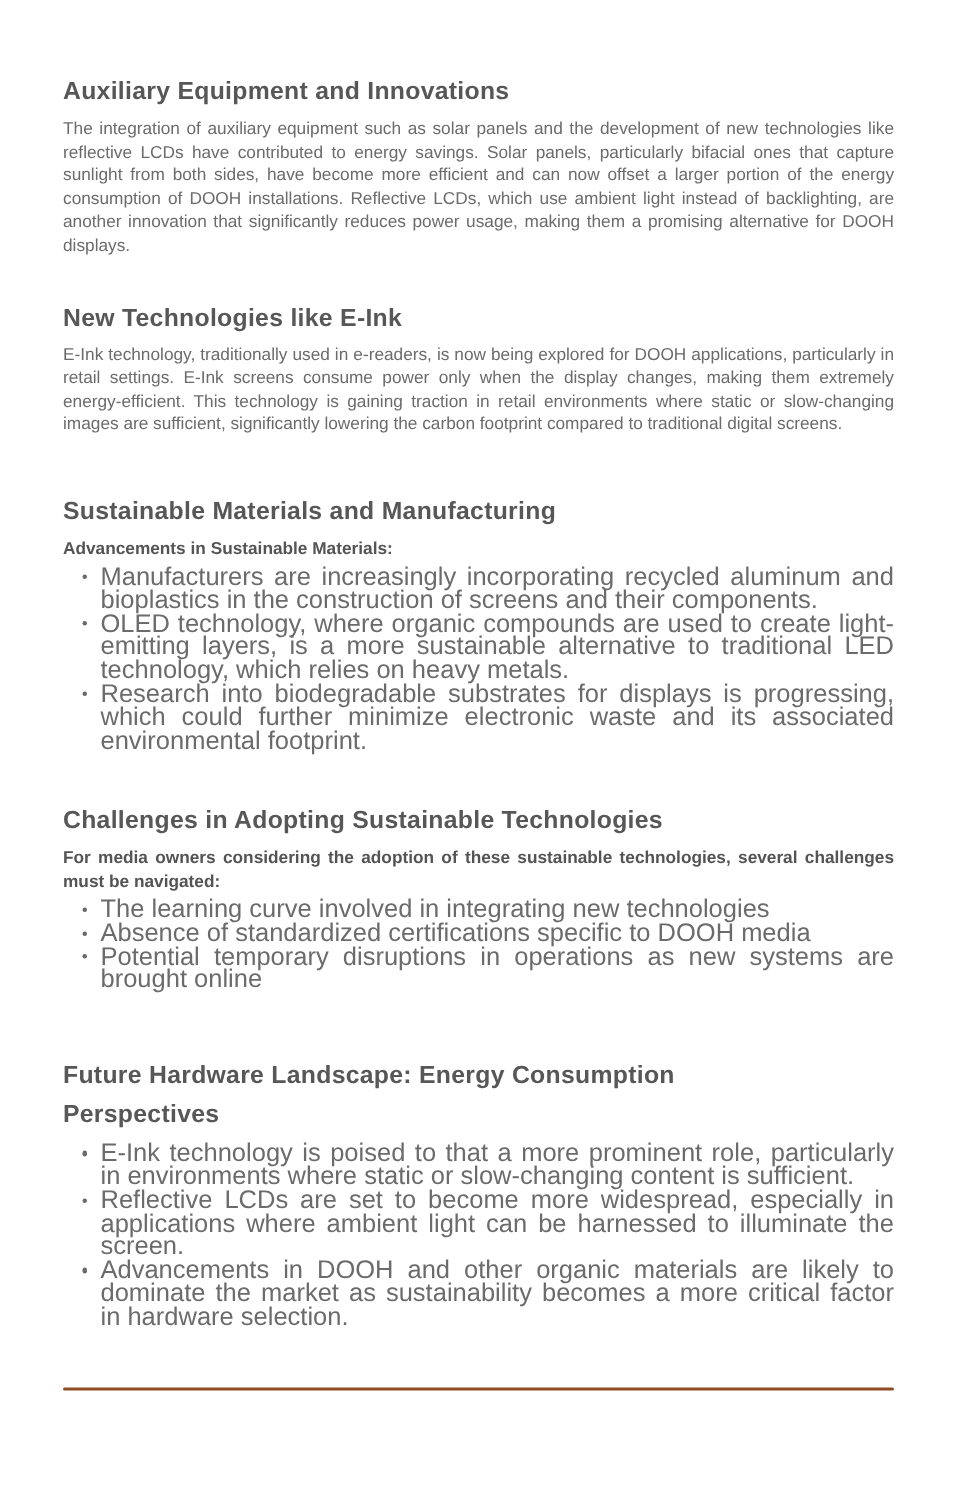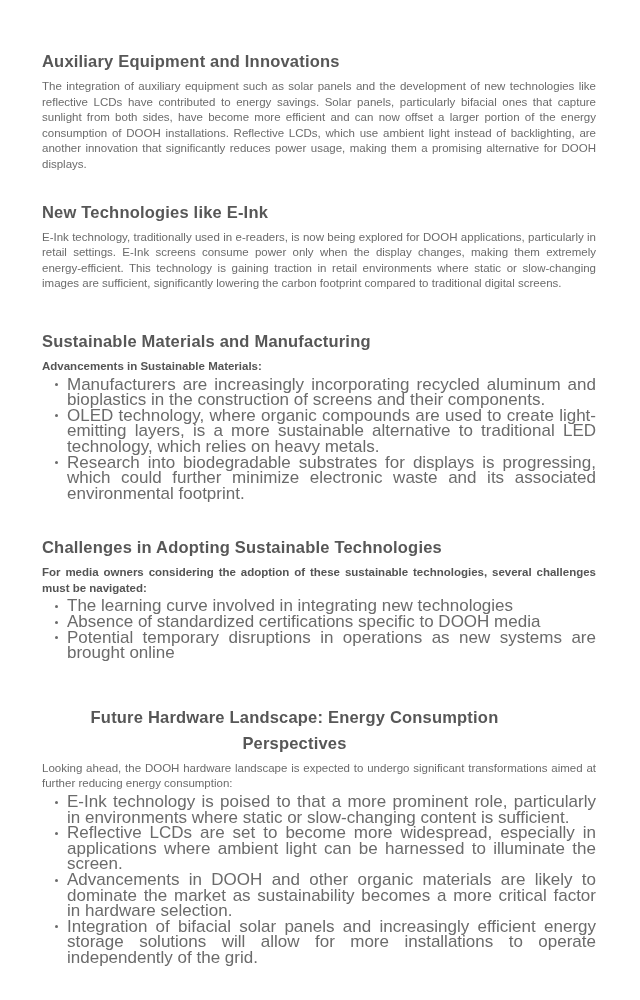--- a/index.html
+++ b/index.html
@@ -60,21 +60,21 @@
     top: 6.5px;
     width: 3.2px;
     height: 3.2px;
     border-radius: 50%;
     background: #6b6b6b;
   }
   .s1 { margin-bottom: 26px; }
   .s2 { margin-bottom: 36px; }
   .s3 { margin-bottom: 33px; }
   .s4 { margin-bottom: 43px; }
-  .s5 .heading { max-width: 505px; text-align: center; }
+  .s5 .heading { max-width: 505px; }
   .divider {
     border: none;
     height: 2.5px;
     border-radius: 1px;
     margin: 39px 0 0 0;
   }
   .footer {
     margin-top: 12px;
     text-align: right;
     font-size: 12.5px;
@@ -112,25 +112,23 @@
     <p class="sub-bold">For media owners considering the adoption of these sustainable technologies, several challenges must be navigated:</p>
     <ul class="bullets">
       <li>The learning curve involved in integrating new technologies</li>
       <li>Absence of standardized certifications specific to DOOH media</li>
       <li>Potential temporary disruptions in operations as new systems are brought online</li>
     </ul>
   </div>
 
   <div class="section s5">
     <h2 class="heading">Future Hardware Landscape: Energy Consumption Perspectives</h2>
-    <p class="body-text">Looking ahead, the DOOH hardware landscape is expected to undergo significant transformations aimed at further reducing energy consumption:</p>
     <ul class="bullets">
       <li>E-Ink technology is poised to that a more prominent role, particularly in environments where static or slow-changing content is sufficient.</li>
       <li>Reflective LCDs are set to become more widespread, especially in applications where ambient light can be harnessed to illuminate the screen.</li>
       <li>Advancements in DOOH and other organic materials are likely to dominate the market as sustainability becomes a more critical factor in hardware selection.</li>
-      <li>Integration of bifacial solar panels and increasingly efficient energy storage solutions will allow for more installations to operate independently of the grid.</li>
     </ul>
   </div>
 
   <hr class="divider" style="background: rgb(142, 77, 36);">
 
 
 </div>
 
 </body></html>

